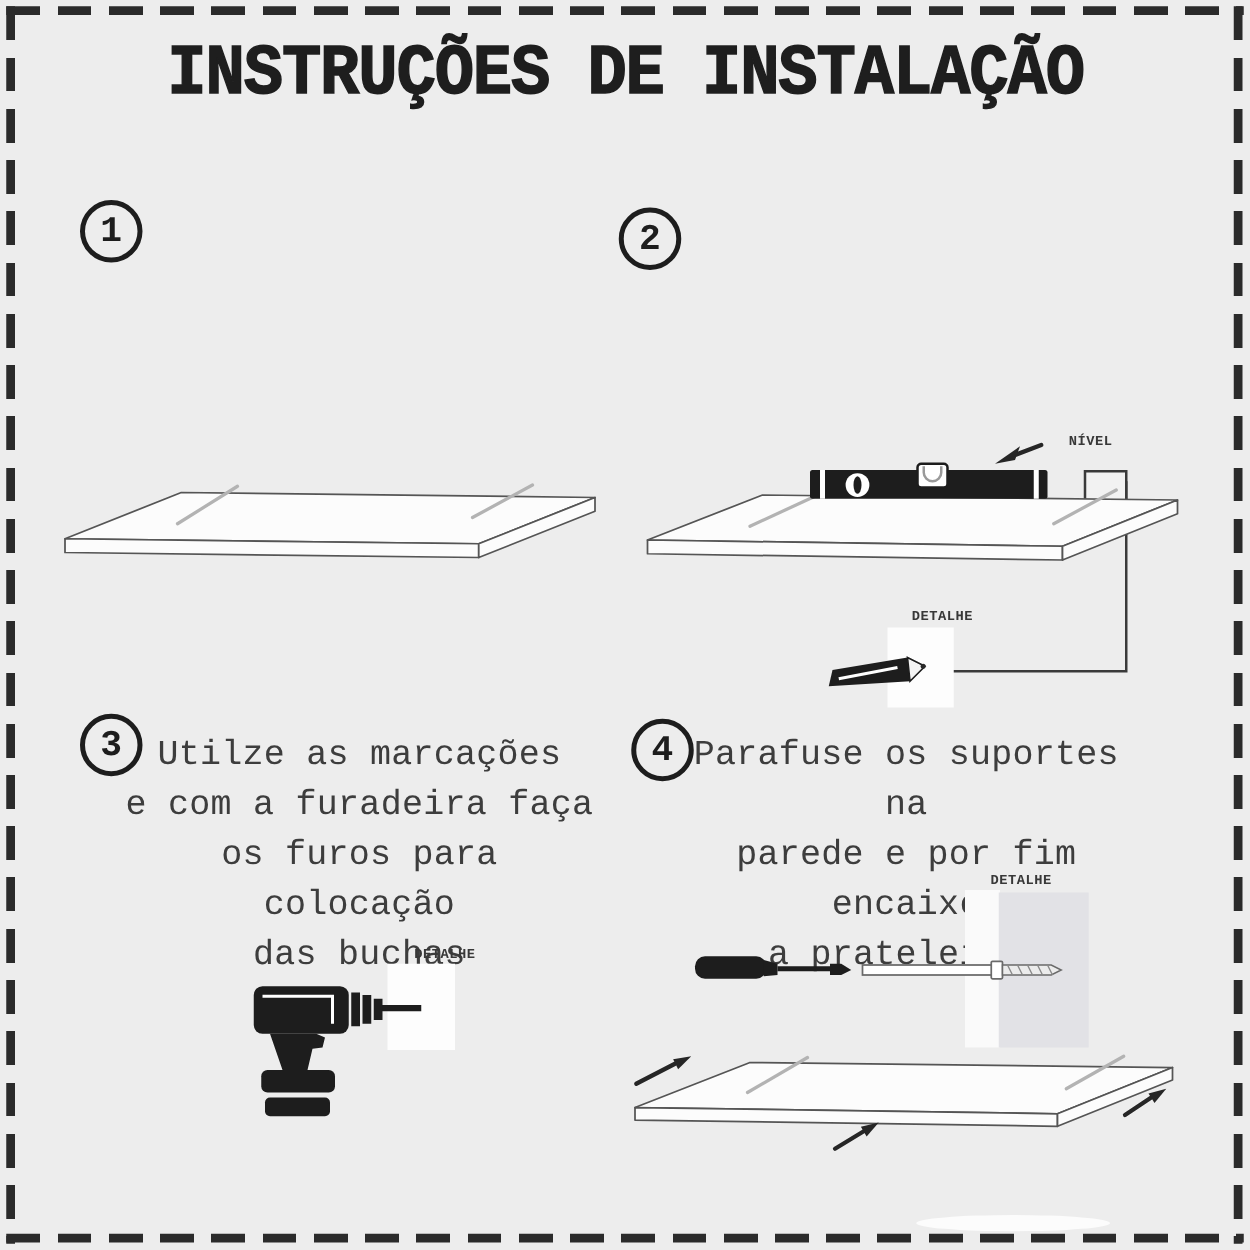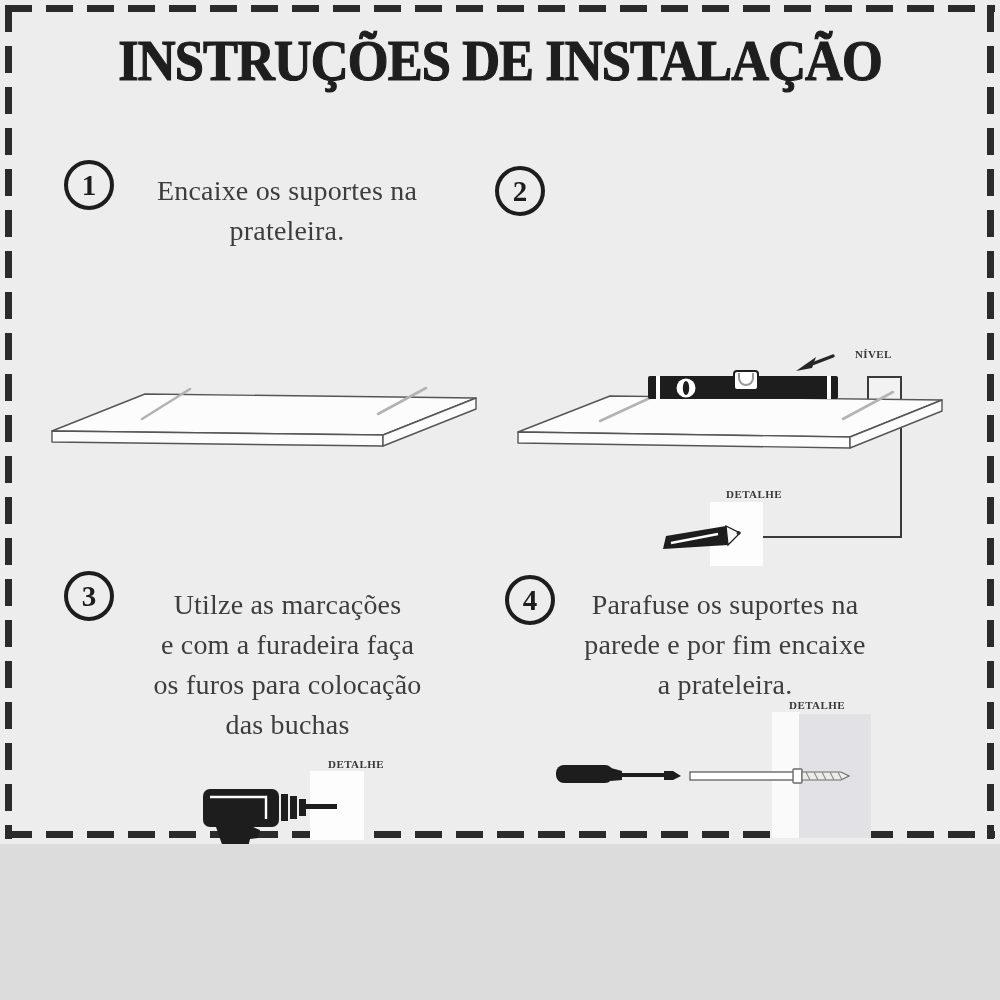--- a/index.html
+++ b/index.html
@@ -1,19 +1,19 @@
 <!DOCTYPE html>
 <html style="--bg: #ededed; --ink: #1d1d1d; --text: #3d3d3d; --border: #2b2b2b; --outline: #555555; --support: #b3b3b3;"><head>
 <meta charset="utf-8">
 <style>
   html,body{margin:0;padding:0;background:#dcdcdc;}
   .page{
-    position:relative;width:1000px;height:844px;overflow:hidden;
+    position:relative;width:1000px;height:1000px;overflow:hidden;
     background:var(--bg,#ededed);
-    font-family:Liberation Serif, serif;
+    font-family:Liberation Mono, monospace;
   }
   
   .edge{position:absolute;pointer-events:none;}
   .edge-h{left:5px;right:5px;height:7px;background:repeating-linear-gradient(90deg,var(--border,#2b2b2b) 0 27px,transparent 27px 41px);}
   .edge-v{top:5px;bottom:5px;width:7px;background:repeating-linear-gradient(180deg,var(--border,#2b2b2b) 0 27px,transparent 27px 41px);}
   .edge-top{top:5px;} .edge-bottom{bottom:6px;}
   .edge-left{left:5px;} .edge-right{right:6px;}
 
   .title{
     position:absolute;top:28px;left:0;width:100%;text-align:center;
@@ -88,22 +88,20 @@
   <div class="step-circle c2">
       <span>2</span>
     </div>
   <div class="step-circle c3">
       <span>3</span>
     </div>
   <div class="step-circle c4">
       <span>4</span>
     </div>
 
-  <div class="step-text t1">Encaixe os suportes na
-prateleira.</div>
   <div class="step-text t3">Utilze as marcações
 e com a furadeira faça
 os furos para colocação
 das buchas</div>
   <div class="step-text t4">Parafuse os suportes na
 parede e por fim encaixe
 a prateleira.</div>
 
   <svg class="illus" style="left:40px;top:375px;" width="450" height="85" viewBox="40 375 450 85">
     <g>

